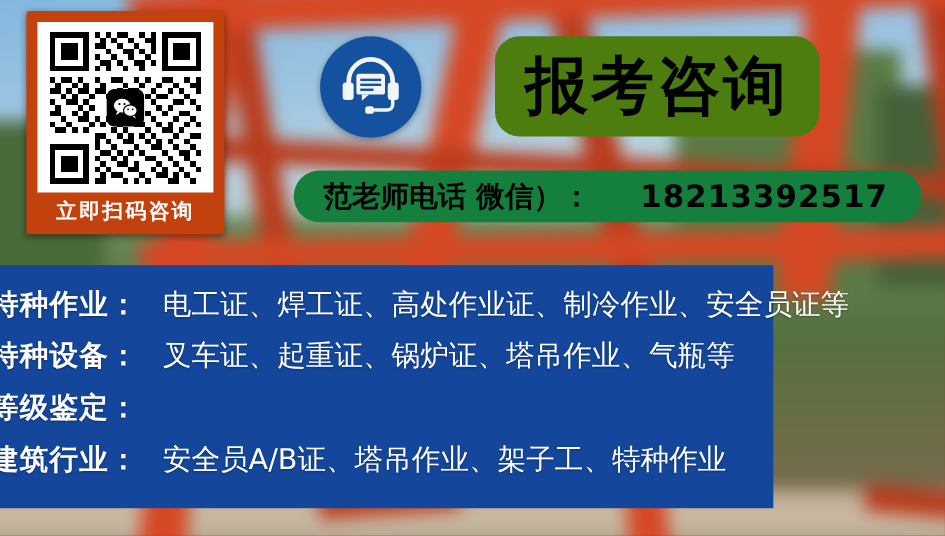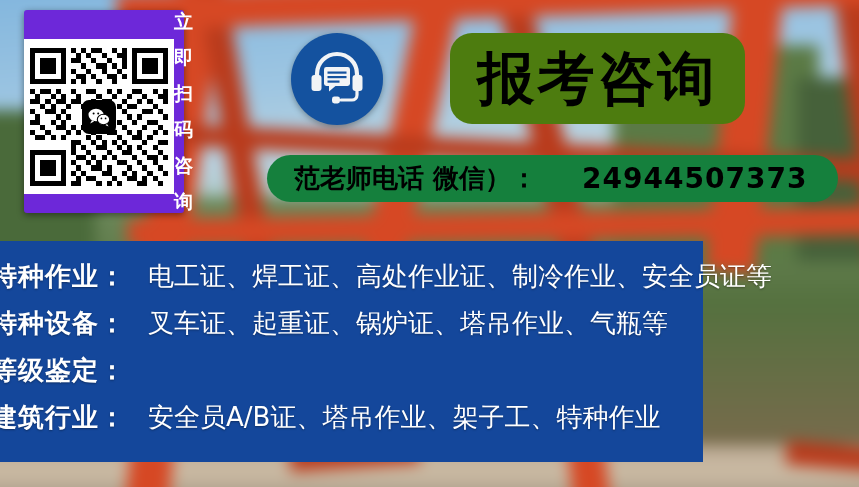--- a/index.html
+++ b/index.html
@@ -16,23 +16,23 @@
     background:linear-gradient(175deg,#7fb4dd 0%,#9ec6e2 38%,#b9d2df 60%,#8fae8a 85%,#6f8c62 100%);}
   .bg-ground{position:absolute;left:0;top:430px;width:859px;height:57px;
     background:linear-gradient(180deg,#b9a892 0%,#cdbda6 45%,#9d8f7c 100%);}
   .bg-mid{position:absolute;left:0;top:200px;width:859px;height:250px;
     background:linear-gradient(180deg,#6e8a5c 0%,#55713f 40%,#7d6a4e 100%);}
   .beam{position:absolute;background:#d64824;}
   .beam.d{background:#b93b1c;}
   .grn{position:absolute;background:#4c6a38;}
 
   
-  .qr-card{position:absolute;left:24px;top:10px;width:160px;height:203px;
-    background:#6d28d9;border-radius:3px;box-shadow:0 2px 7px rgba(0,0,0,.45);
-    display:flex;align-items:center;}
+  .qr-card{position:absolute;left:24px;top:10px;width:180px;height:203px;
+    background:#c2410c;border-radius:3px;box-shadow:0 2px 7px rgba(0,0,0,.45);
+    display:flex;flex-direction:column;align-items:center;}
   .qr-inner{width:160px;height:155px;background:#ffffff;margin-top:10px;
     display:flex;align-items:center;justify-content:center;position:relative;}
   .qr-label{color:#ffffff;font-size:19px;font-weight:bold;letter-spacing:2px;
     line-height:36px;text-align:center;width:100%;}
   .qr-svg{display:block;}
   .qr-logo{position:absolute;left:50%;top:50%;transform:translate(-50%,-50%);
     width:34px;height:34px;background:#000;border-radius:7px;
     display:flex;align-items:center;justify-content:center;}
 
   
@@ -307,21 +307,21 @@
       <rect x="20.5" y="30.5" width="12" height="2.2" fill="#14529f"></rect>
     </svg>
   </div>
 
   <div class="title-pill">
     <span>报考咨询</span>
   </div>
 
   <div class="phone-pill">
     <span class="phone-label">范老师电话 微信）：</span>
-    <span class="phone-number">24944507373</span>
+    <span class="phone-number">18213392517</span>
   </div>
 
   <div class="list-panel">
     <div class="row">
       <span class="cat">特种作业：</span>
       <span class="items">电工证、焊工证、高处作业证、制冷作业、安全员证等</span>
     </div>
     <div class="row">
       <span class="cat">特种设备：</span>
       <span class="items">叉车证、起重证、锅炉证、塔吊作业、气瓶等</span>

